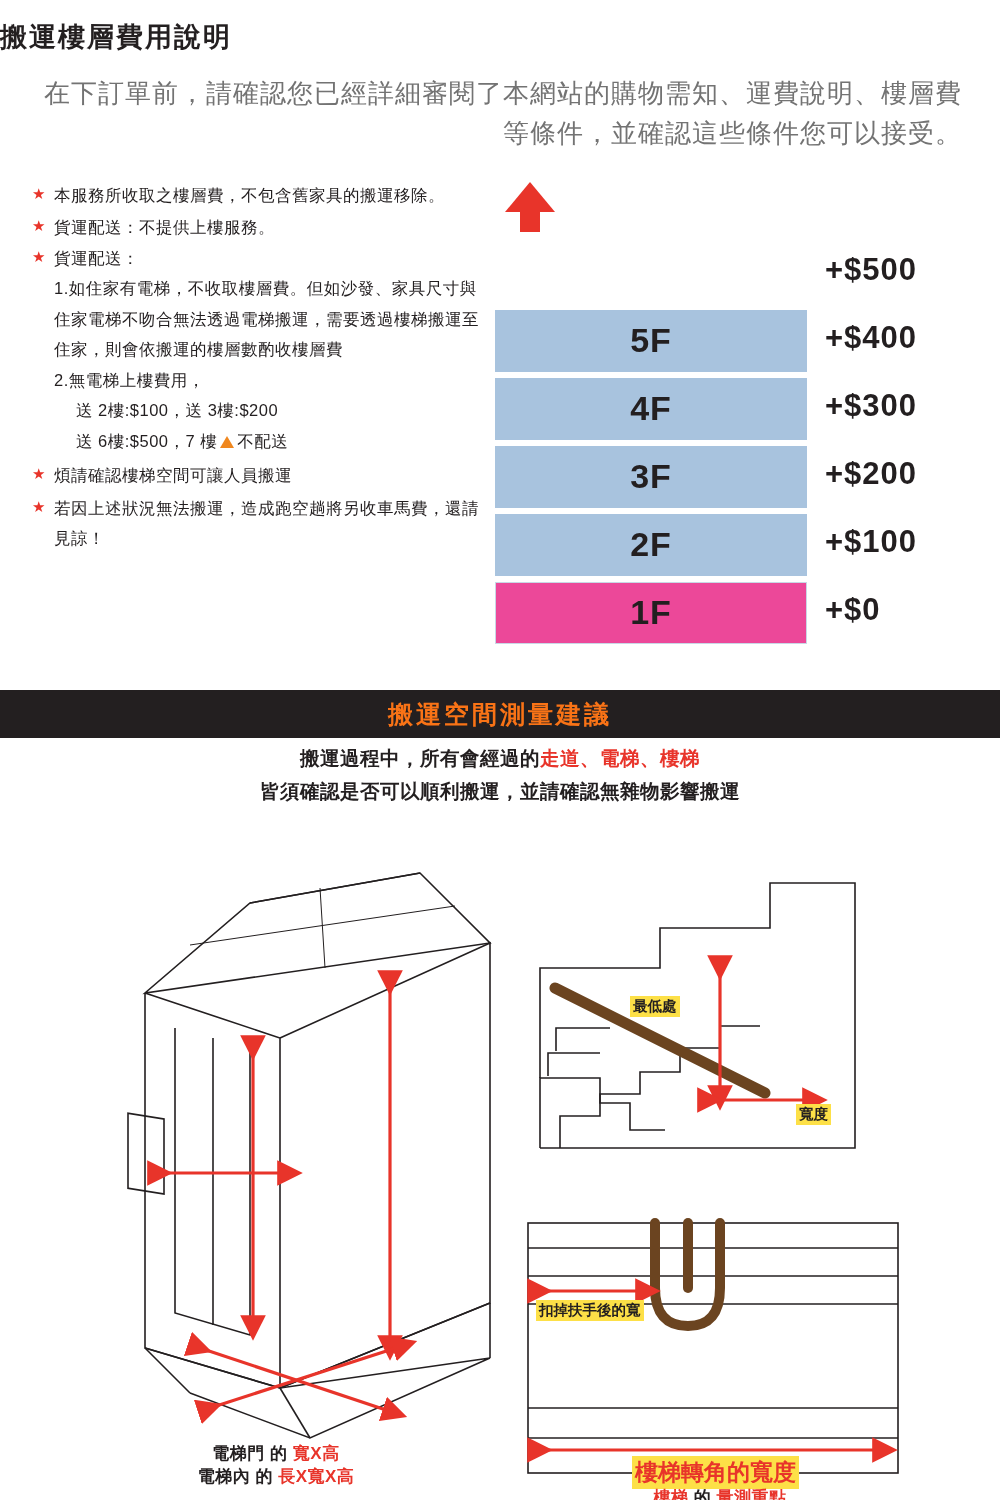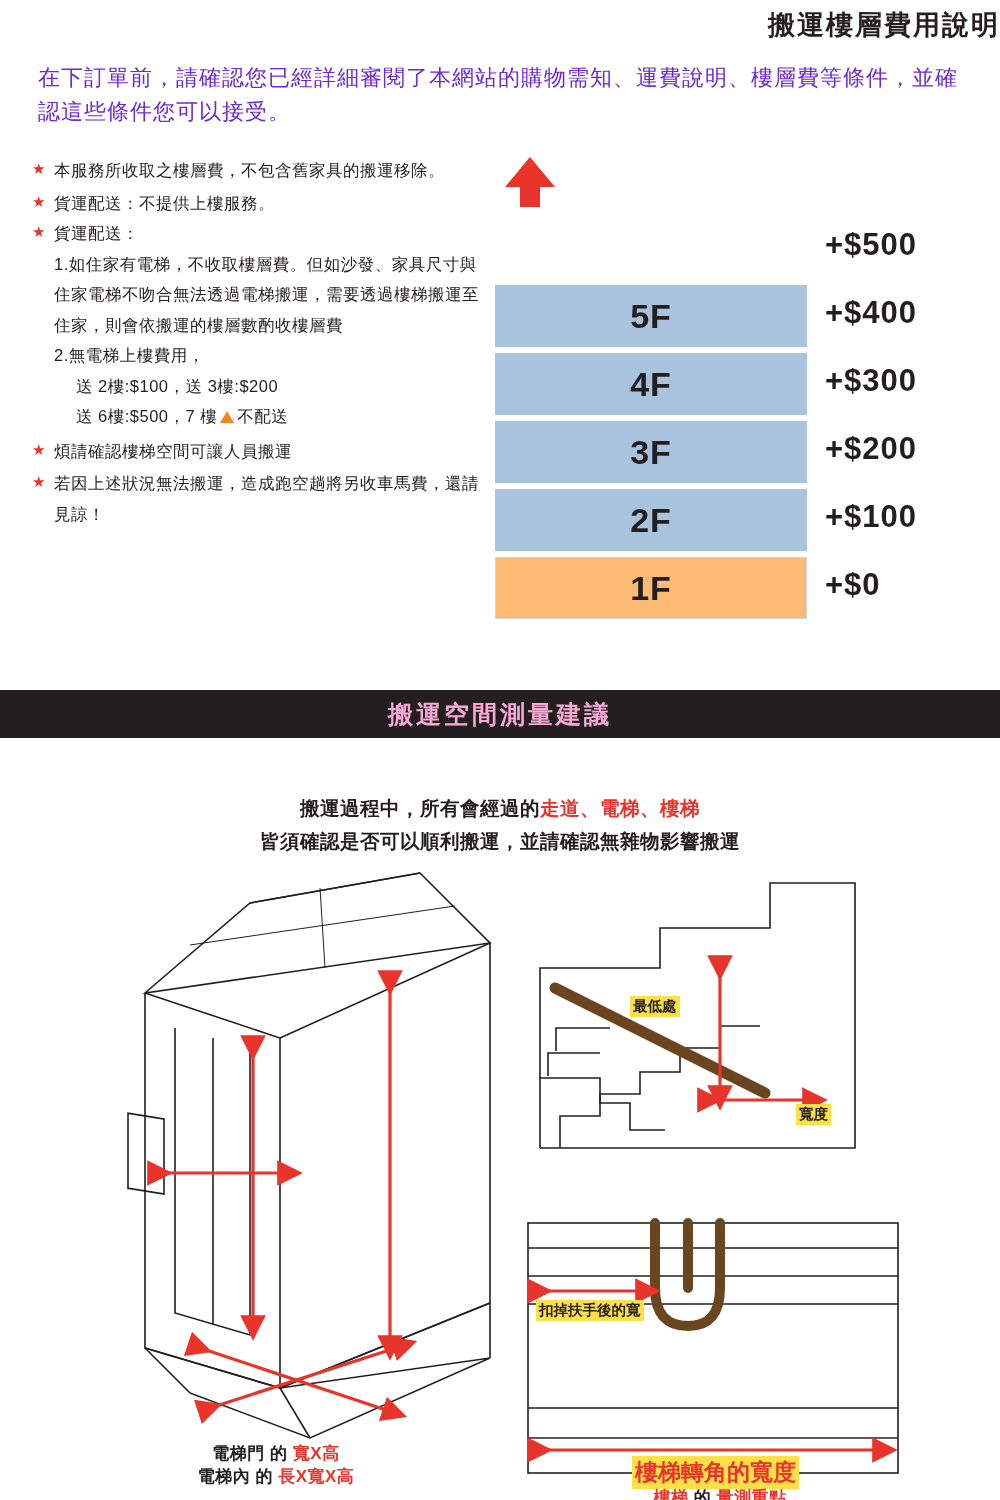--- a/index.html
+++ b/index.html
@@ -8,32 +8,32 @@
     background:#ffffff;
     font-family:"Liberation Sans","DejaVu Sans",sans-serif;
     color:#231f20;
     position:relative;
     overflow:hidden;
   }
   .page{position:relative;width:1000px;height:1500px;}
 
   
   .sec1-title{
-    text-align:right;
+    text-align:left;
     font-size:27px;
     font-weight:bold;
     letter-spacing:2px;
-    padding-top:7px;
+    padding-top:19px;
     color:#231f20;
   }
   .intro{
     margin:18px 38px 0 38px;
-    text-align:left;
-    color:#6d28d9;
-    font-size:22px;
+    text-align:right;
+    color:#737373;
+    font-size:26px;
     line-height:1.55;
     letter-spacing:1px;
   }
 
   .body-wrap{
     position:relative;
     margin-top:26px;
     height:500px;
   }
 
@@ -99,43 +99,43 @@
     position:relative;
     height:65px;
     margin-bottom:3px;
   }
   .floor-box{
     position:absolute;left:0;top:0;
     width:312px;height:62px;
     background:#a8c3de;
     display:flex;align-items:center;justify-content:center;
   }
-  .floor-box.f1{background:#fdba74;border:1px solid #c9d8e6;box-sizing:border-box;text-align:center;}
+  .floor-box.f1{background:#ec4899;border:1px solid #c9d8e6;box-sizing:border-box;text-align:center;}
   .floor-label{
     font-size:34px;font-weight:bold;color:#231f20;
     letter-spacing:1px;
   }
   .floor-price{
     position:absolute;left:330px;top:10px;
     font-size:31px;font-weight:bold;color:#231f20;
     letter-spacing:1px;
     white-space:nowrap;
   }
 
   
   .bar{
     position:absolute;
     left:0;top:690px;width:1000px;height:48px;
     background:#231f20;
-    color:#f9a8d4;
+    color:#f97316;
     display:flex;align-items:center;justify-content:center;
     font-size:25px;font-weight:bold;letter-spacing:3px;
   }
   .sec2{
-    position:absolute;left:0;top:768px;width:1000px;
+    position:absolute;left:0;top:718px;width:1000px;
   }
   .sec2-lines{
     text-align:center;
     margin-top:24px;
     font-size:19.5px;
     line-height:1.7;
     letter-spacing:0.5px;
     color:#231f20;
     font-weight:bold;
   }

